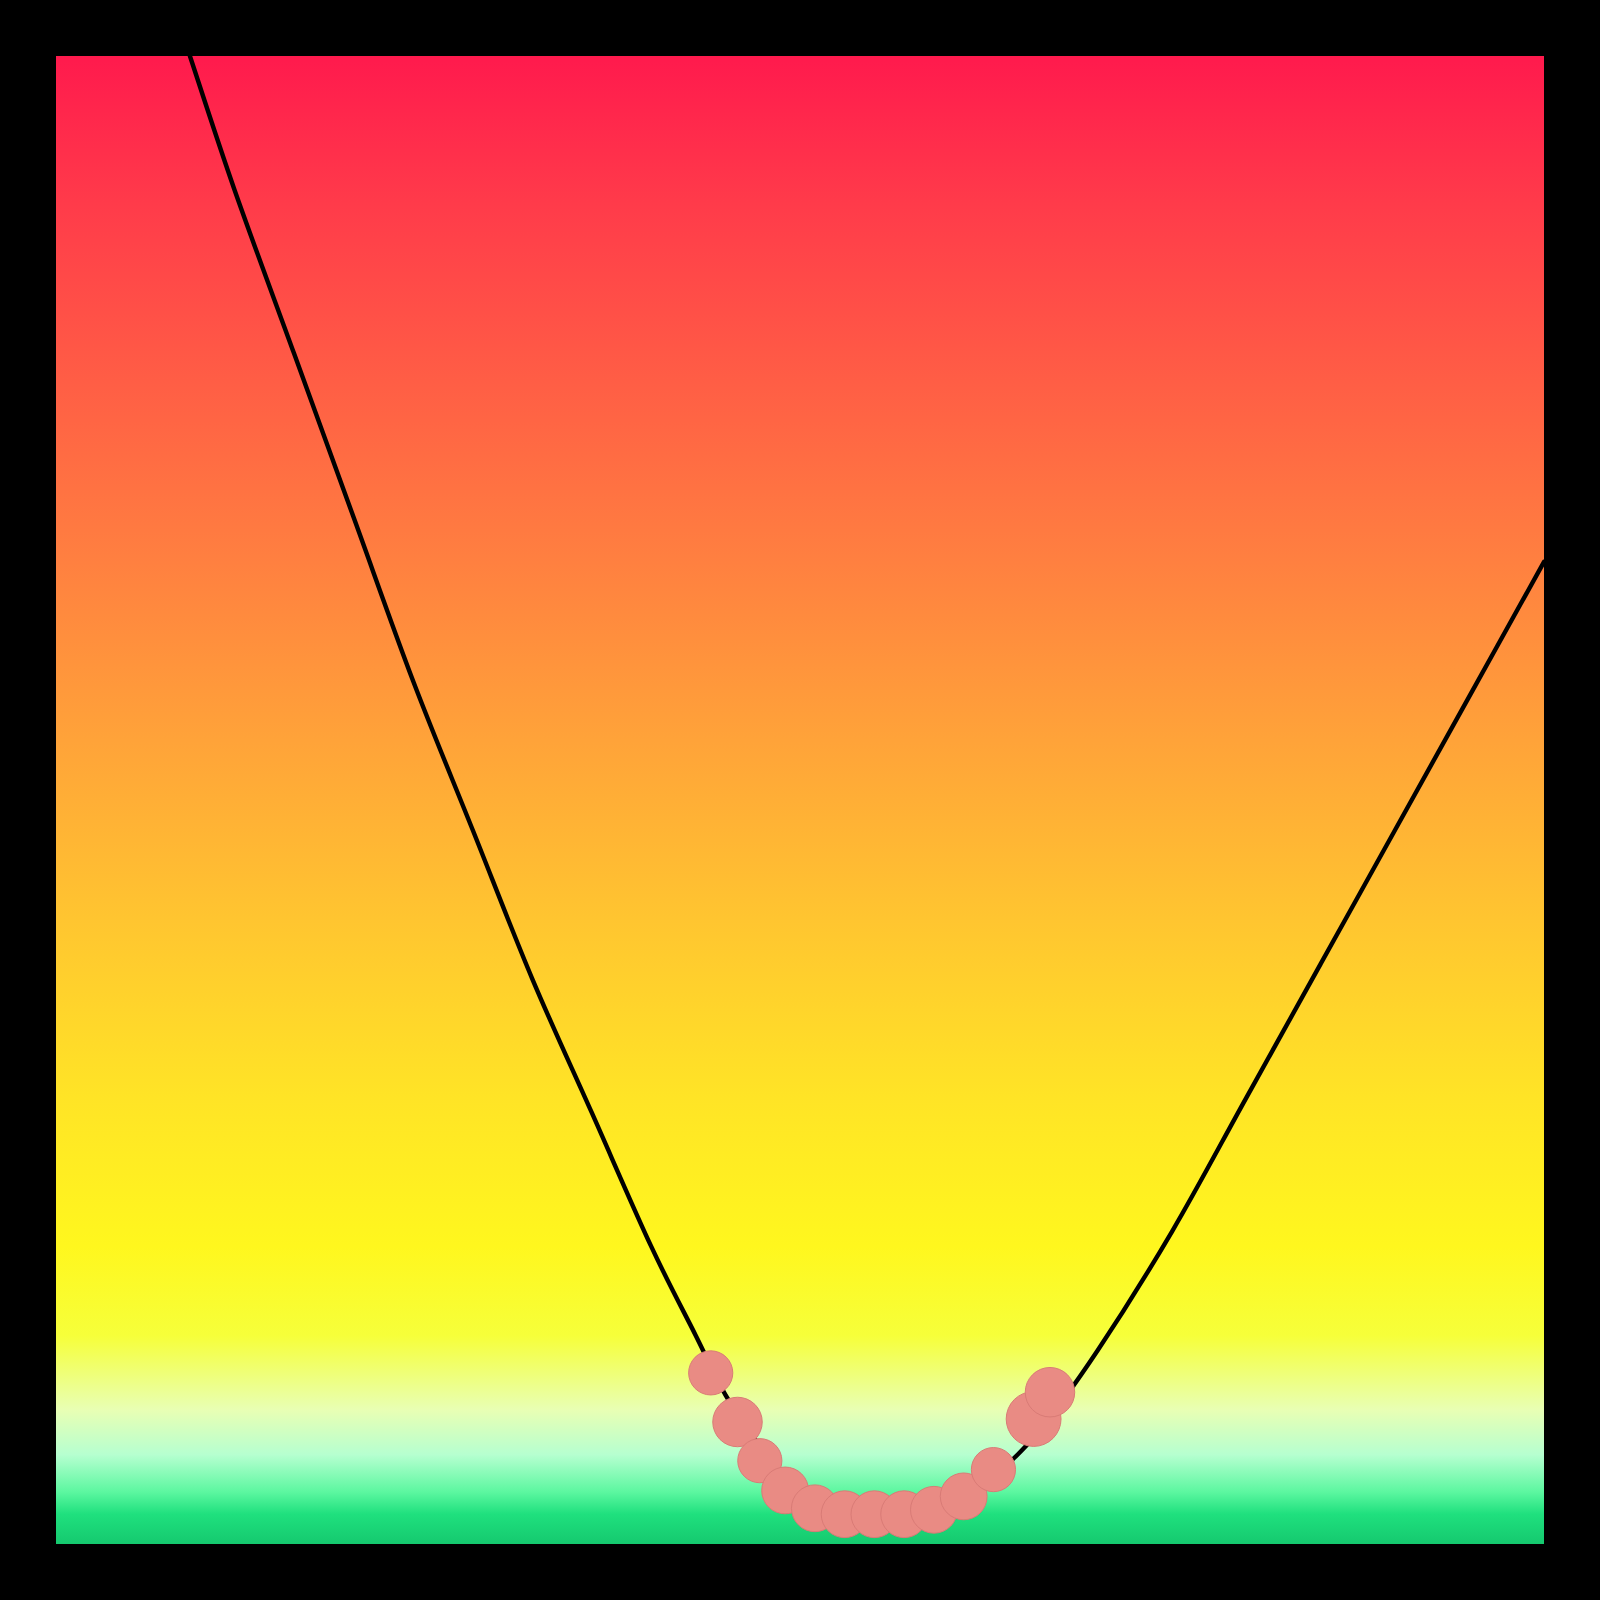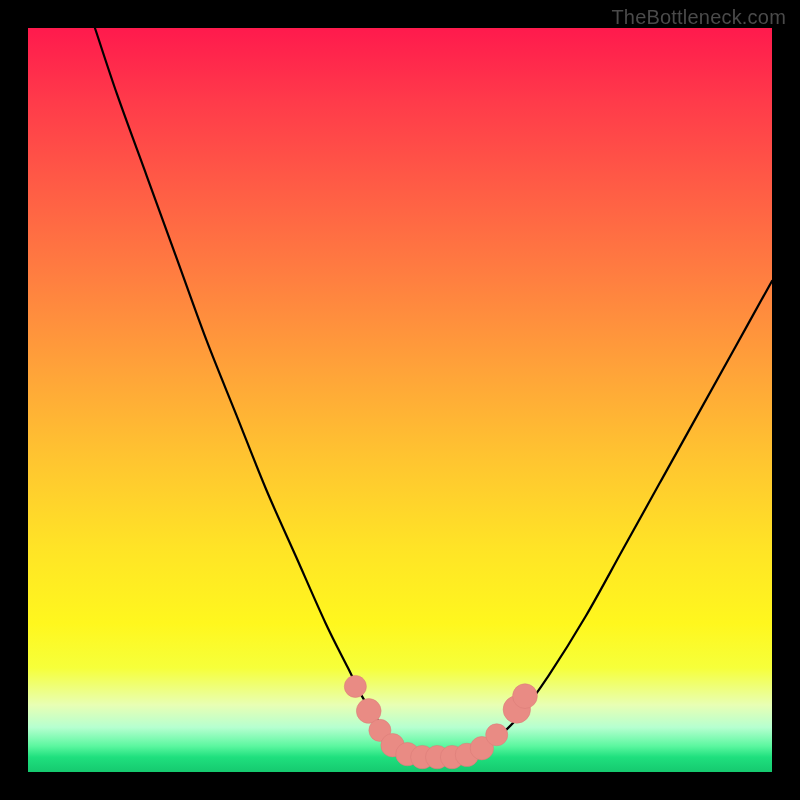--- a/index.html
+++ b/index.html
@@ -78,14 +78,13 @@
           <circle cx="409.20" cy="729.12" r="11.70" fill="#e98b84" stroke="#d97b76" stroke-width="0.5"></circle>
           <circle cx="424.08" cy="729.12" r="11.70" fill="#e98b84" stroke="#d97b76" stroke-width="0.5"></circle>
           <circle cx="438.96" cy="726.89" r="11.70" fill="#e98b84" stroke="#d97b76" stroke-width="0.5"></circle>
           <circle cx="453.84" cy="720.19" r="11.70" fill="#e98b84" stroke="#d97b76" stroke-width="0.5"></circle>
           <circle cx="468.72" cy="706.80" r="11.04" fill="#e98b84" stroke="#d97b76" stroke-width="0.5"></circle>
           <circle cx="488.81" cy="681.50" r="13.71" fill="#e98b84" stroke="#d97b76" stroke-width="0.5"></circle>
           <circle cx="496.99" cy="668.11" r="12.37" fill="#e98b84" stroke="#d97b76" stroke-width="0.5"></circle>
         </g>
     </svg>
   </div>
-  <div class="watermark">TheBottleneck.com</div>
 </div>
 
 </body></html>

